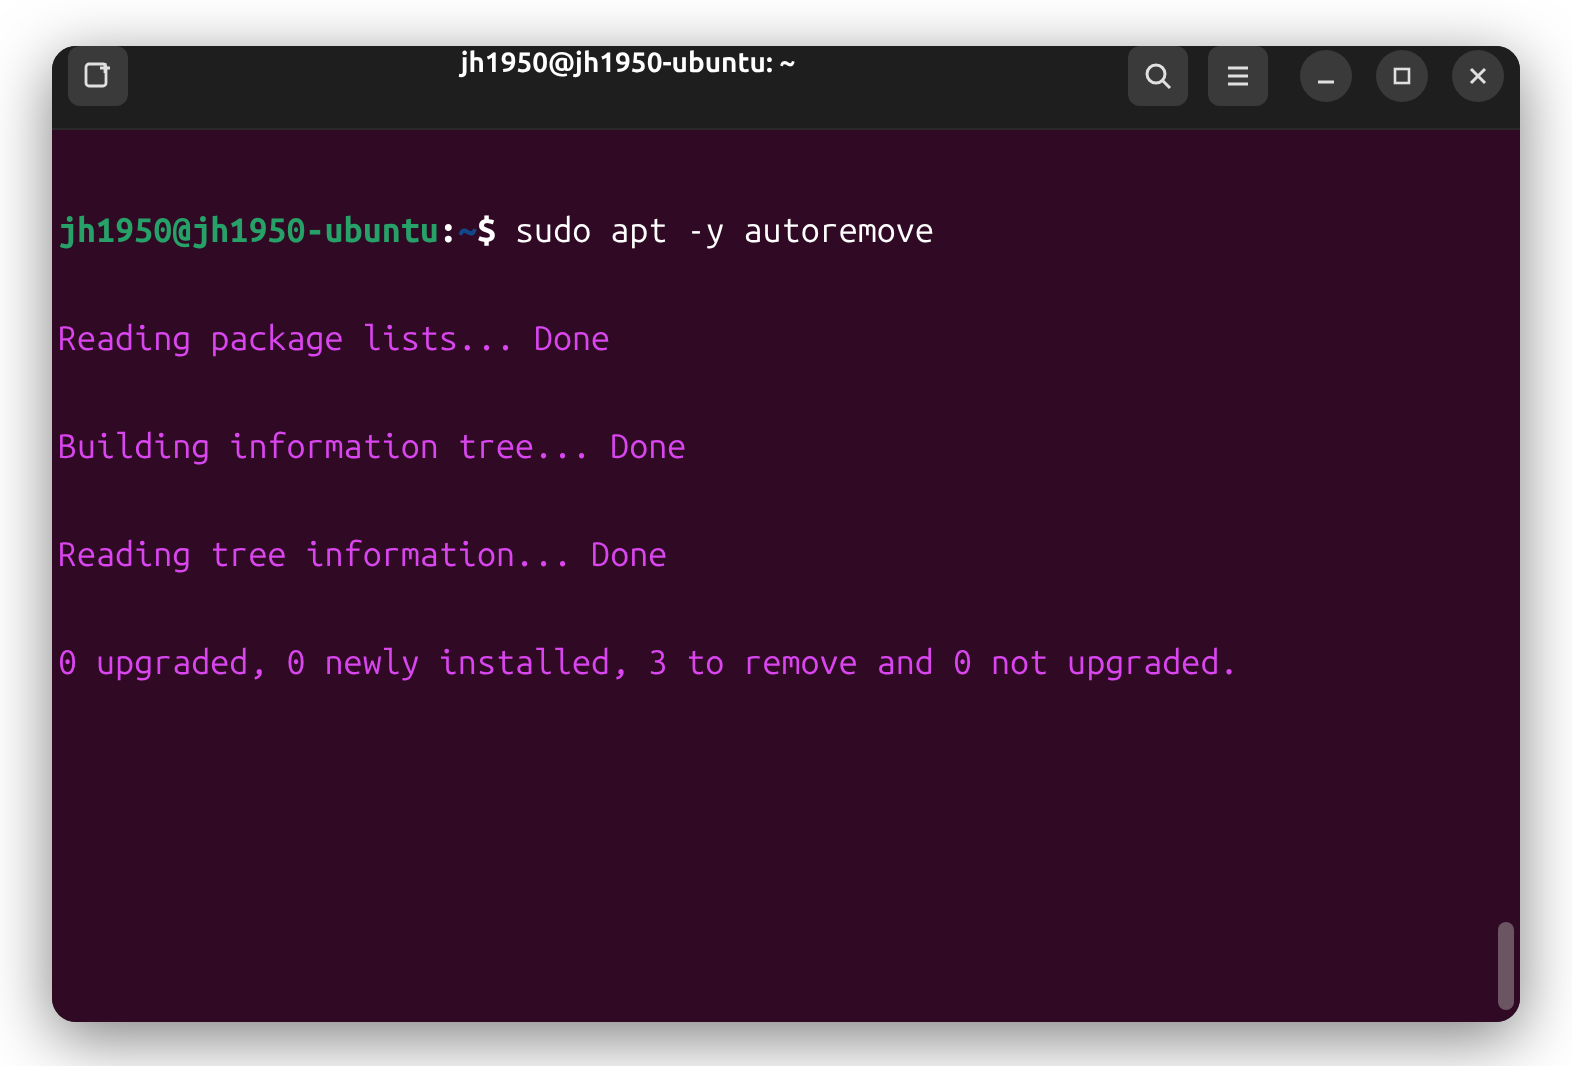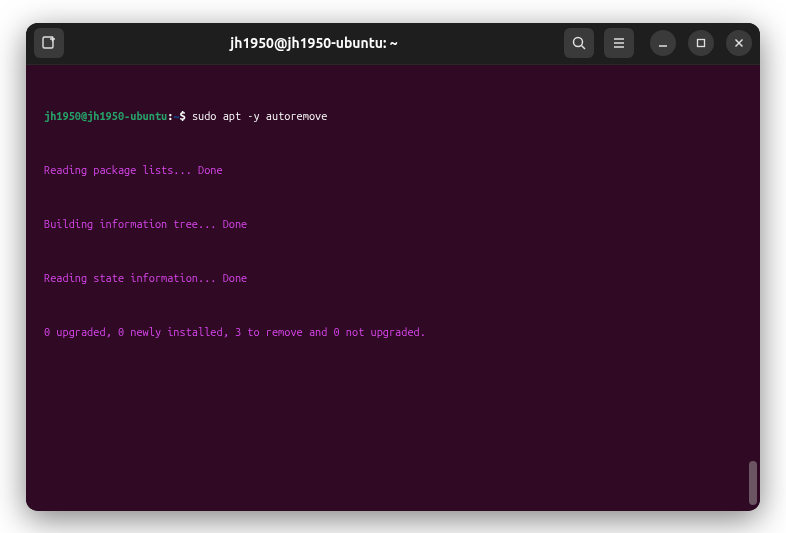--- a/index.html
+++ b/index.html
@@ -23,21 +23,21 @@
       border-radius: 12px;
       overflow: hidden;
       box-shadow: 0 8px 32px rgba(0,0,0,0.5);
       display: flex;
       flex-direction: column;
     }
     .titlebar {
       height: 42px;
       background: #1e1e1e;
       display: flex;
-      align-items: center;
+      align-items: flex-start;
       padding: 0 8px;
       gap: 8px;
       border-bottom: 1px solid rgba(255,255,255,0.05);
     }
     .titlebar-left {
       display: flex;
       gap: 6px;
     }
     .titlebar-center {
       flex: 1;
@@ -81,22 +81,22 @@
       justify-content: center;
       cursor: pointer;
     }
     .win-btn svg {
       width: 12px;
       height: 12px;
     }
     .terminal-body {
       flex: 1;
       background: #300a24;
-      padding: 6px 18px;
-      font-size: 11px;
+      padding: 6px 3px;
+      font-size: 17px;
       line-height: 18px;
       color: #ffffff;
       position: relative;
       white-space: pre;
       overflow: hidden;
     }
     .line {
       display: block;
     }
     .prompt-user {
@@ -186,17 +186,17 @@
           </svg>
         </div>
       </div>
     </div>
   </div>
 
   <div class="terminal-body">
     <span class="line"><span class="prompt-user">jh1950@jh1950-ubuntu</span><span class="prompt-colon">:</span><span class="prompt-path">~</span><span class="prompt-dollar">$</span> <span class="cmd">sudo apt -y autoremove</span></span>
     <span class="line output">Reading package lists... Done</span>
     <span class="line output">Building information tree... Done</span>
-    <span class="line output">Reading state information... Done</span>
+    <span class="line output">Reading tree information... Done</span>
     <span class="line output">0 upgraded, 0 newly installed, 3 to remove and 0 not upgraded.</span>
     <div class="scrollbar"></div>
   </div>
 </div>
 
 </body></html>

